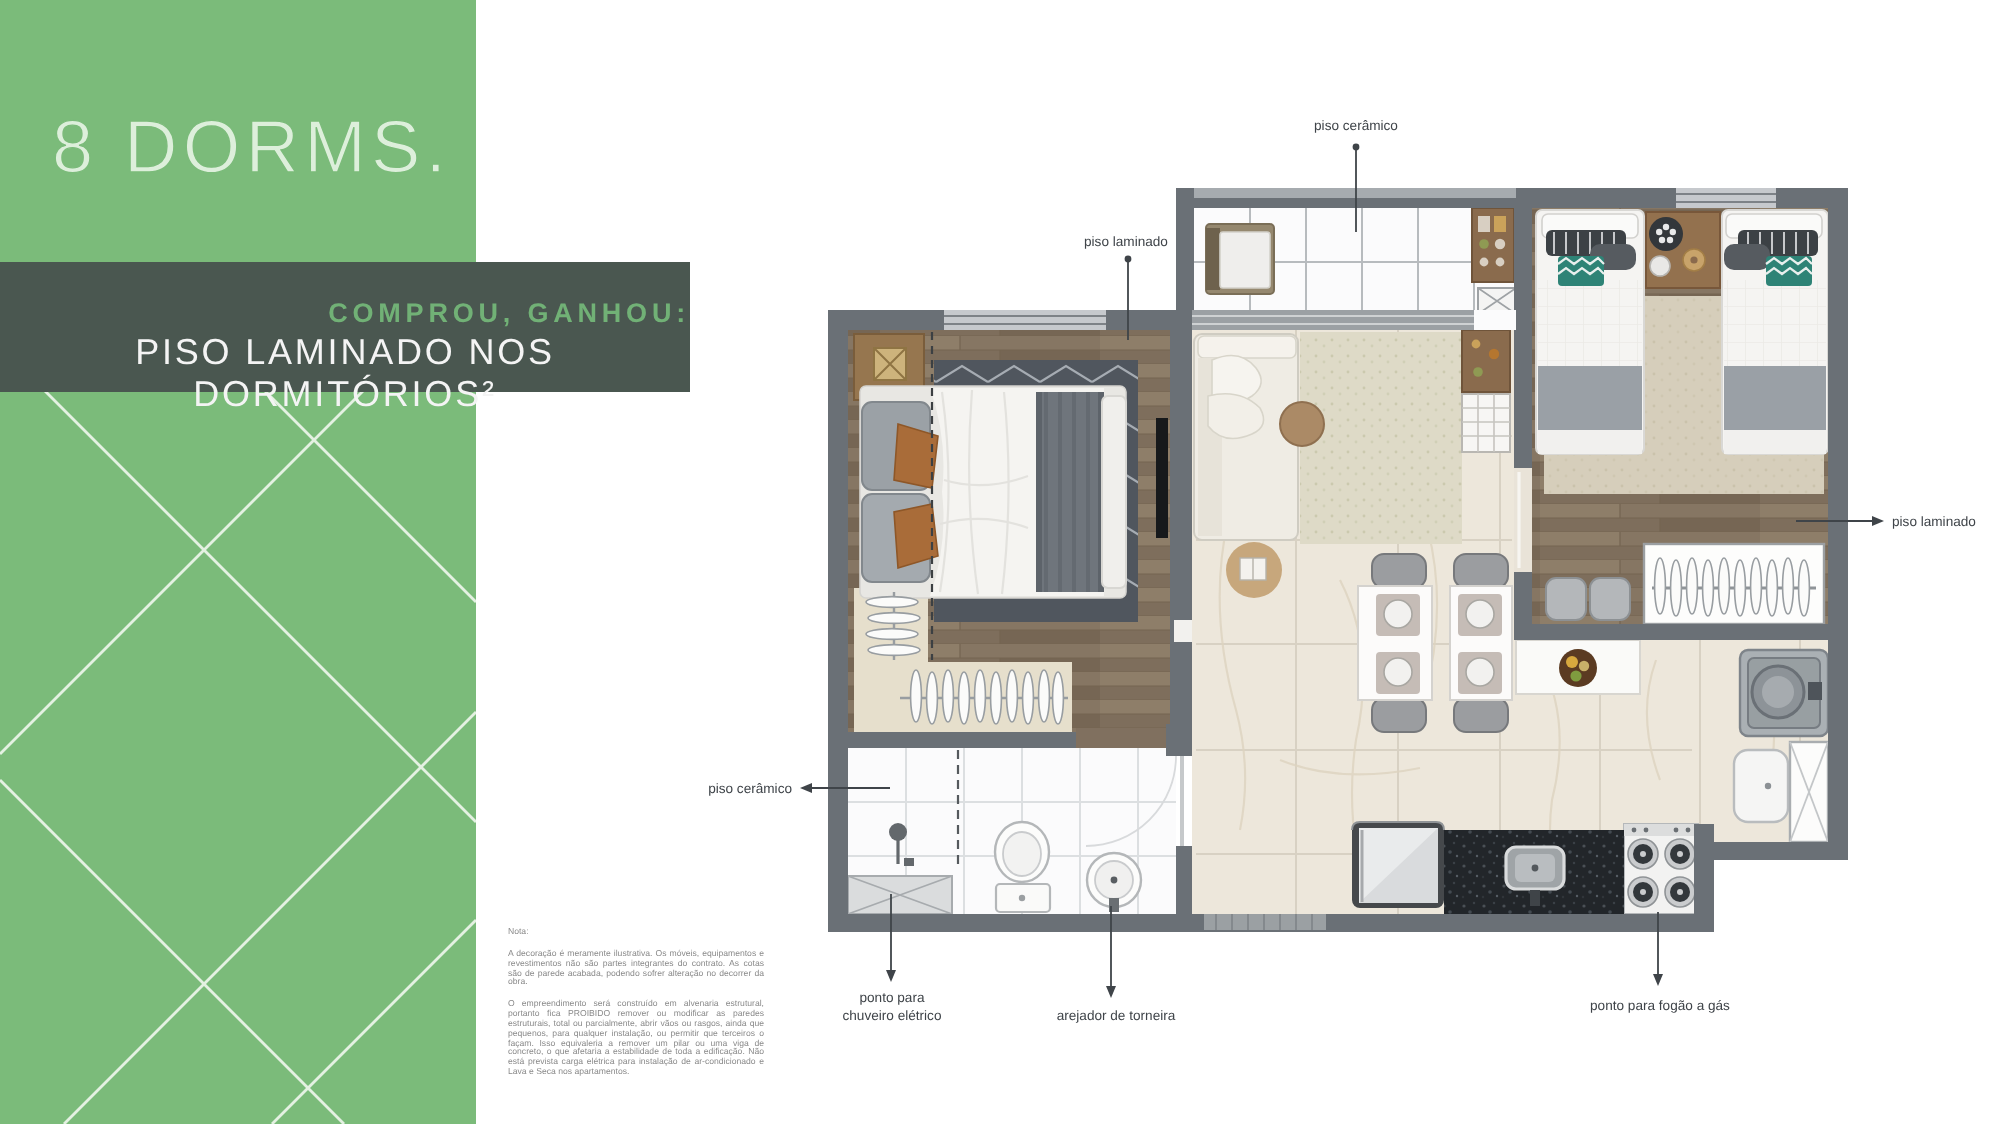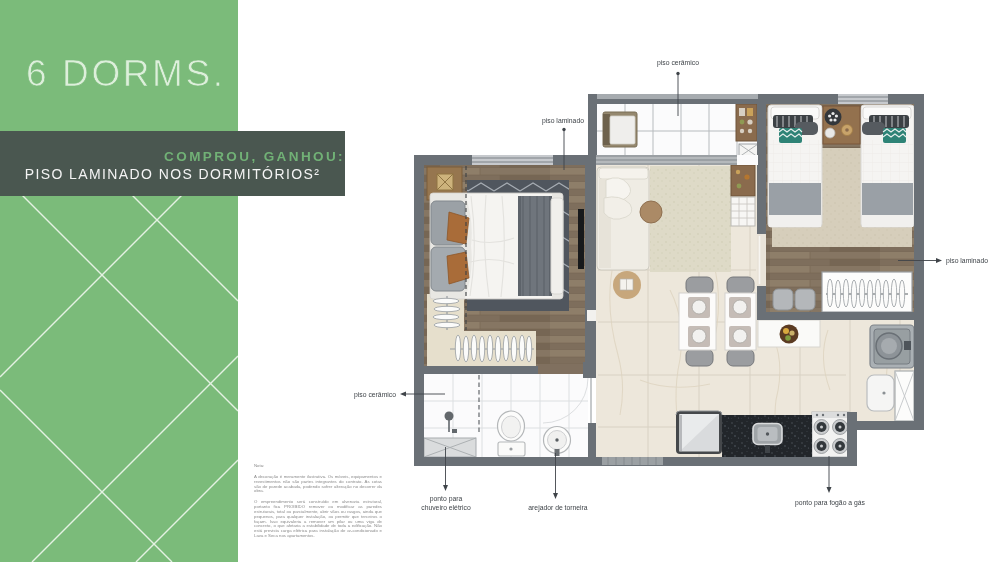--- a/index.html
+++ b/index.html
@@ -15,25 +15,25 @@
     <line x1="131" y1="194" x2="238" y2="301"></line>
     <line x1="21" y1="194" x2="238" y2="411"></line>
     <line x1="0" y1="390" x2="172" y2="562"></line>
     <line x1="183" y1="194" x2="0" y2="377"></line>
     <line x1="238" y1="356" x2="32" y2="562"></line>
     <line x1="238" y1="460" x2="136" y2="562"></line>
   </g>
 </svg>
 </div>
 
-<div class="abs" style="left:26px;top:53px;width:300px;color:#ddefdb;font-size:37px;letter-spacing:2.6px;font-weight:400;-webkit-text-stroke:0.7px #7bbb7a;">6 DORMS.</div>
+<div class="abs" style="left:26px;top:53px;width:300px;color:#ddefdb;font-size:37px;letter-spacing:2.6px;font-weight:400;-webkit-text-stroke:0.7px #7bbb7a;">8 DORMS.</div>
 
 <div class="abs" style="left:0;top:131px;width:345px;height:65px;background:#4a5750;">
   <div class="abs" style="left:26px;top:18px;width:319px;text-align:right;color:#71b176;font-size:13.5px;font-weight:bold;letter-spacing:2.4px;">COMPROU, GANHOU:</div>
-  <div class="abs" style="left:0;top:35px;width:345px;text-align:center;color:#f4f4f4;font-size:14px;letter-spacing:1.4px;">PISO LAMINADO NOS DORMITÓRIOS²</div>
+  <div class="abs" style="left:0;top:35px;width:345px;text-align:center;color:#f4f4f4;font-size:18px;letter-spacing:1.4px;">PISO LAMINADO NOS DORMITÓRIOS²</div>
 </div>
 
 <div class="abs" style="left:254px;top:464px;width:128px;color:#8a8a8a;font-size:4.3px;line-height:1.13;">
   <div>Nota:</div>
   <div style="margin-top:6px;text-align:justify;">A decoração é meramente ilustrativa. Os móveis, equipamentos e revestimentos não são partes integrantes do contrato. As cotas são de parede acabada, podendo sofrer alteração no decorrer da obra.</div>
   <div style="margin-top:6px;text-align:justify;">O empreendimento será construído em alvenaria estrutural, portanto fica PROIBIDO remover ou modificar as paredes estruturais, total ou parcialmente, abrir vãos ou rasgos, ainda que pequenos, para qualquer instalação, ou permitir que terceiros o façam. Isso equivaleria a remover um pilar ou uma viga de concreto, o que afetaria a estabilidade de toda a edificação. Não está prevista carga elétrica para instalação de ar-condicionado e Lava e Seca nos apartamentos.</div>
 </div>
 
 <svg class="abs" style="left:0;top:0;" width="1000" height="562" viewBox="0 0 1000 562">
 <defs>

